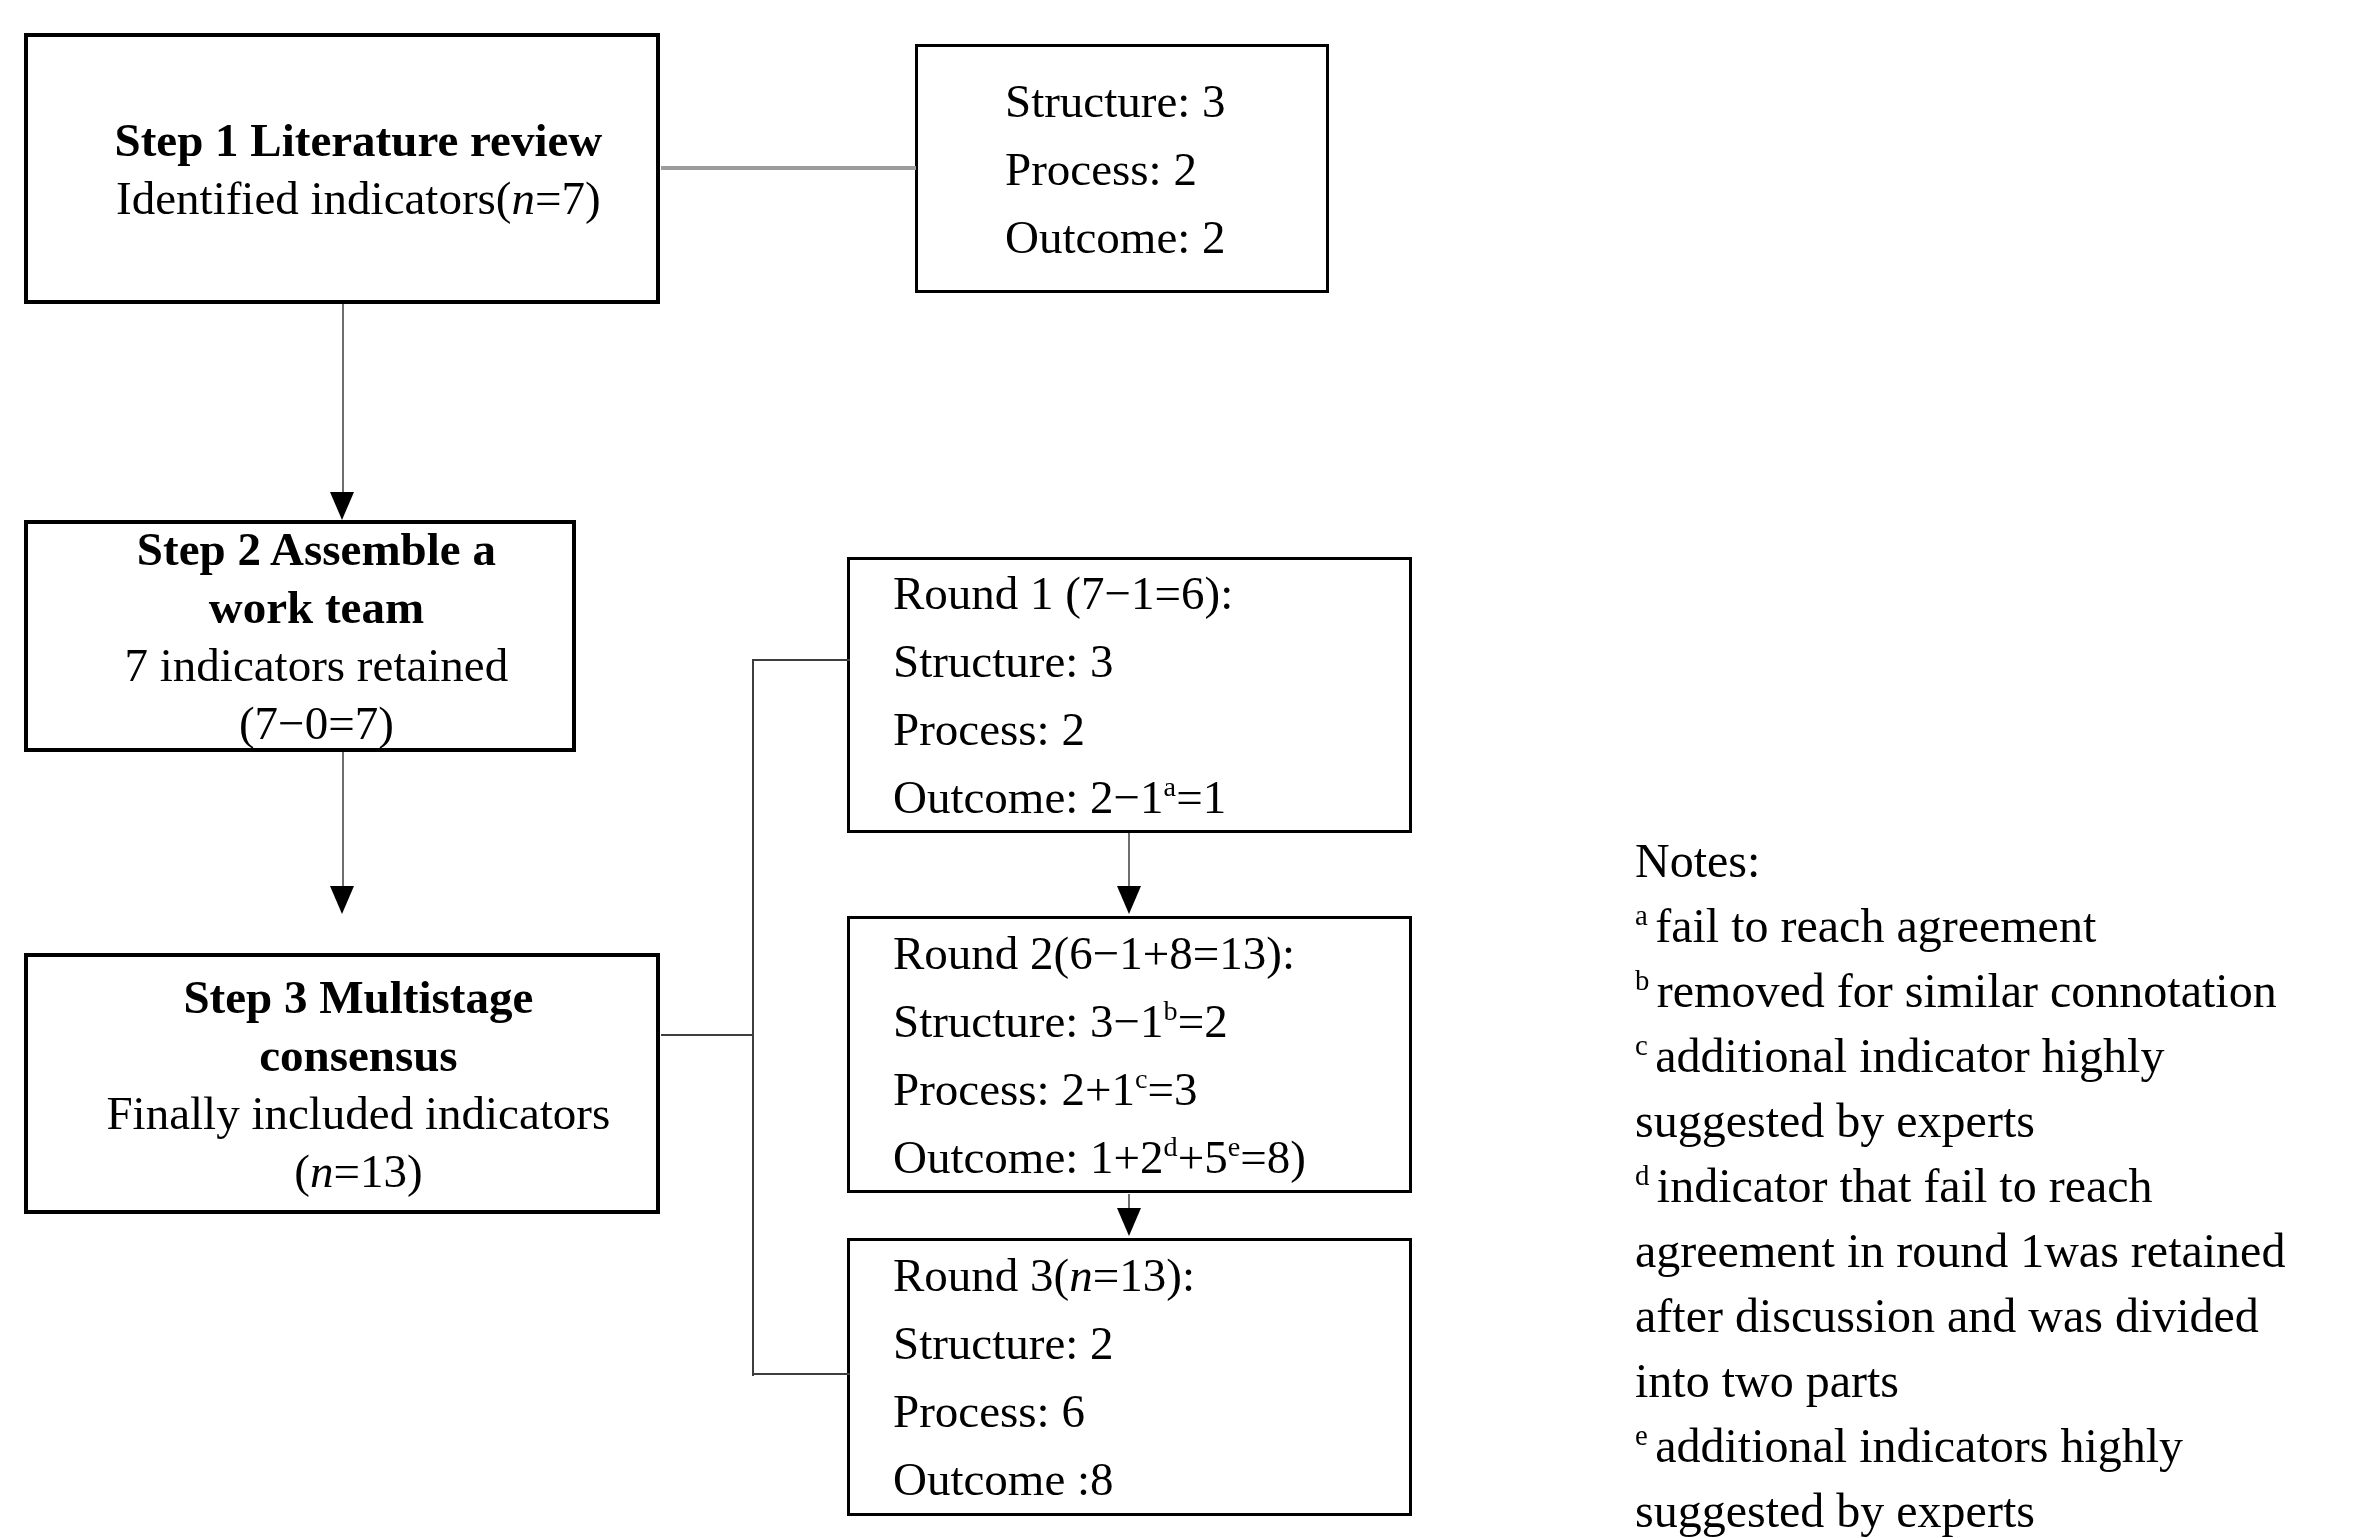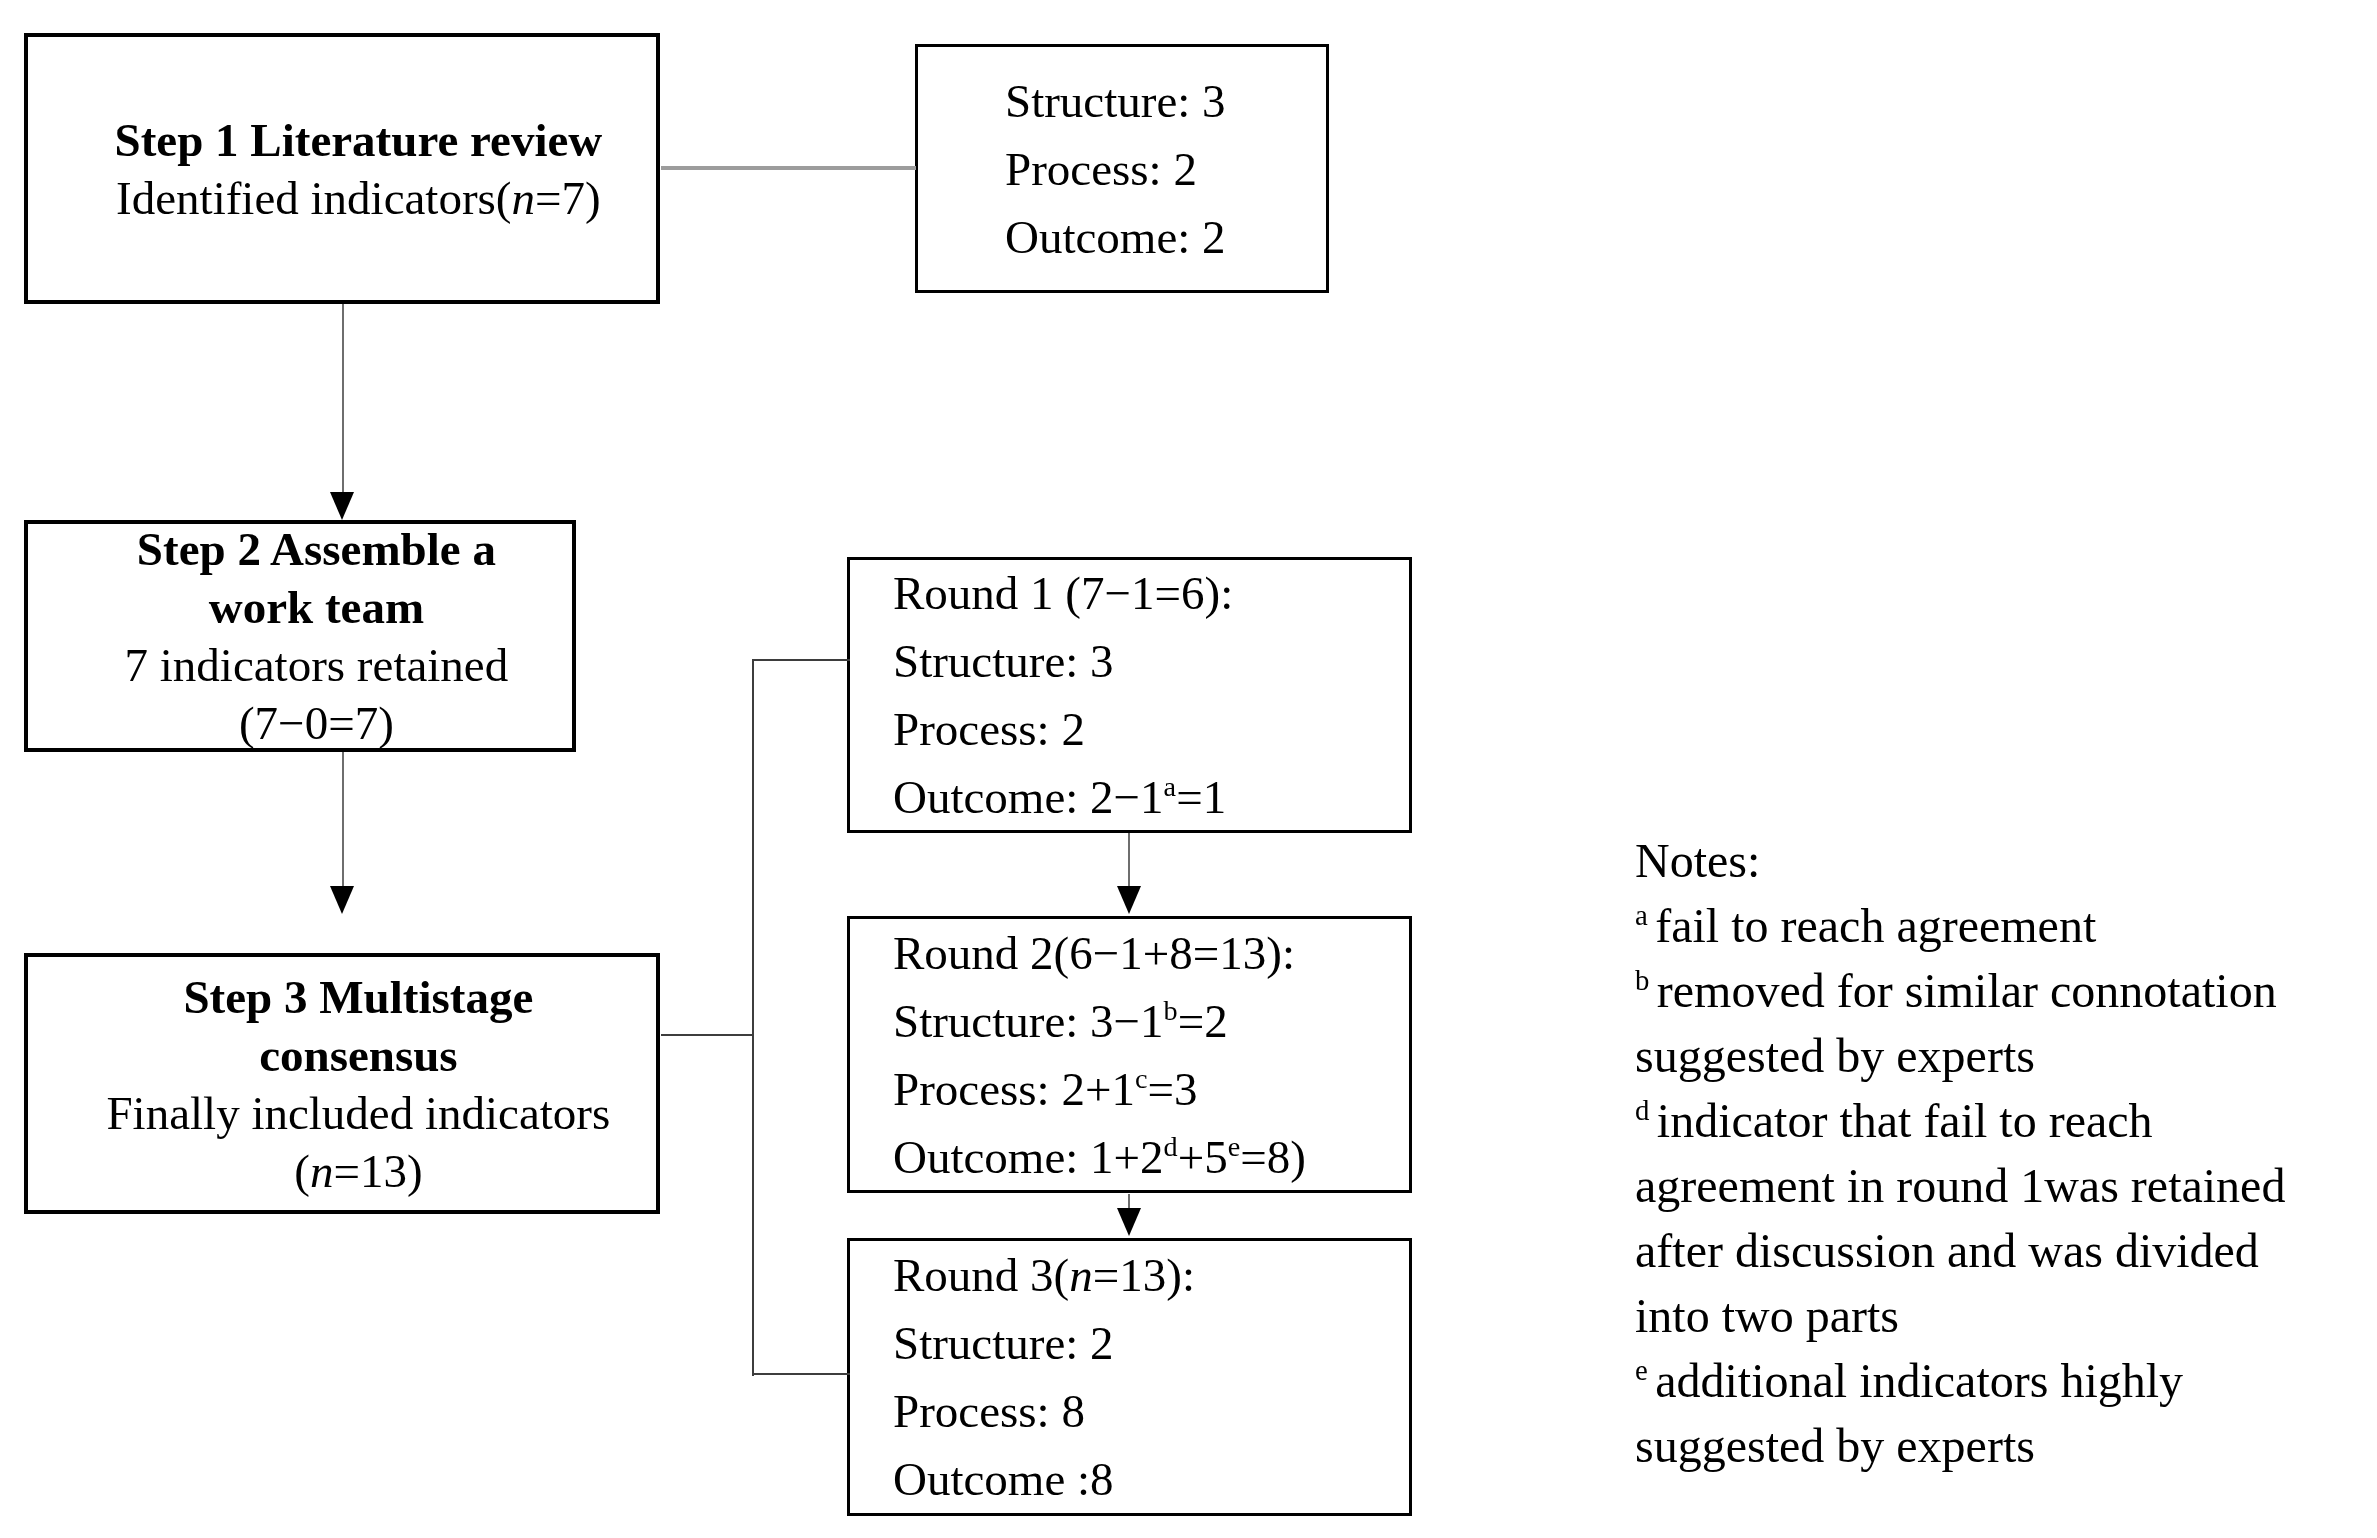--- a/index.html
+++ b/index.html
@@ -115,21 +115,21 @@
 <div class="box info-box round-box" id="round2-box" style="left:847px; top:916px; width:565px; height:277px;">
   <div>Round 2(6−1+8=13):</div>
   <div>Structure: 3−1<sup>b</sup>=2</div>
   <div>Process: 2+1<sup>c</sup>=3</div>
   <div>Outcome: 1+2<sup>d</sup>+5<sup>e</sup>=8)</div>
 </div>
 
 <div class="box info-box round-box" id="round3-box" style="left:847px; top:1238px; width:565px; height:278px;">
   <div>Round 3(<i>n</i>=13):</div>
   <div>Structure: 2</div>
-  <div>Process: 8</div>
+  <div>Process: 6</div>
   <div>Outcome :8</div>
 </div>
 
 <div class="line-gray" style="left:661px; top:166px; width:255px; height:4.4px;"></div>
 
 <div class="arrow-stem" style="left:342px; top:304px; height:192px;"></div>
 <div class="arrow-head-down" style="left:330px; top:492px;"></div>
 
 <div class="arrow-stem" style="left:342px; top:752px; height:138px;"></div>
 <div class="arrow-head-down" style="left:330px; top:886px;"></div>
@@ -142,20 +142,21 @@
 <div class="arrow-stem" style="left:1128px; top:833px; height:56px;"></div>
 <div class="arrow-head-down" style="left:1117px; top:886px;"></div>
 
 <div class="arrow-stem" style="left:1128px; top:1194px; height:21px;"></div>
 <div class="arrow-head-down" style="left:1117px; top:1208px;"></div>
 
 <div id="notes-block">
   <div class="note-line">Notes:</div>
   <div class="note-line"><sup>a</sup><span>fail to reach agreement</span></div>
   <div class="note-line"><sup>b</sup><span>removed for similar connotation</span></div>
+  <div class="note-line"><sup>c</sup><span>additional indicator highly</span></div>
   <div class="note-line"><sup></sup><span>suggested by experts</span></div>
   <div class="note-line"><sup>d</sup><span>indicator that fail to reach</span></div>
   <div class="note-line"><sup></sup><span>agreement in round 1was retained</span></div>
   <div class="note-line"><sup></sup><span>after discussion and was divided</span></div>
   <div class="note-line"><sup></sup><span>into two parts</span></div>
   <div class="note-line"><sup>e</sup><span>additional indicators highly</span></div>
   <div class="note-line"><sup></sup><span>suggested by experts</span></div>
 </div>
 
 

